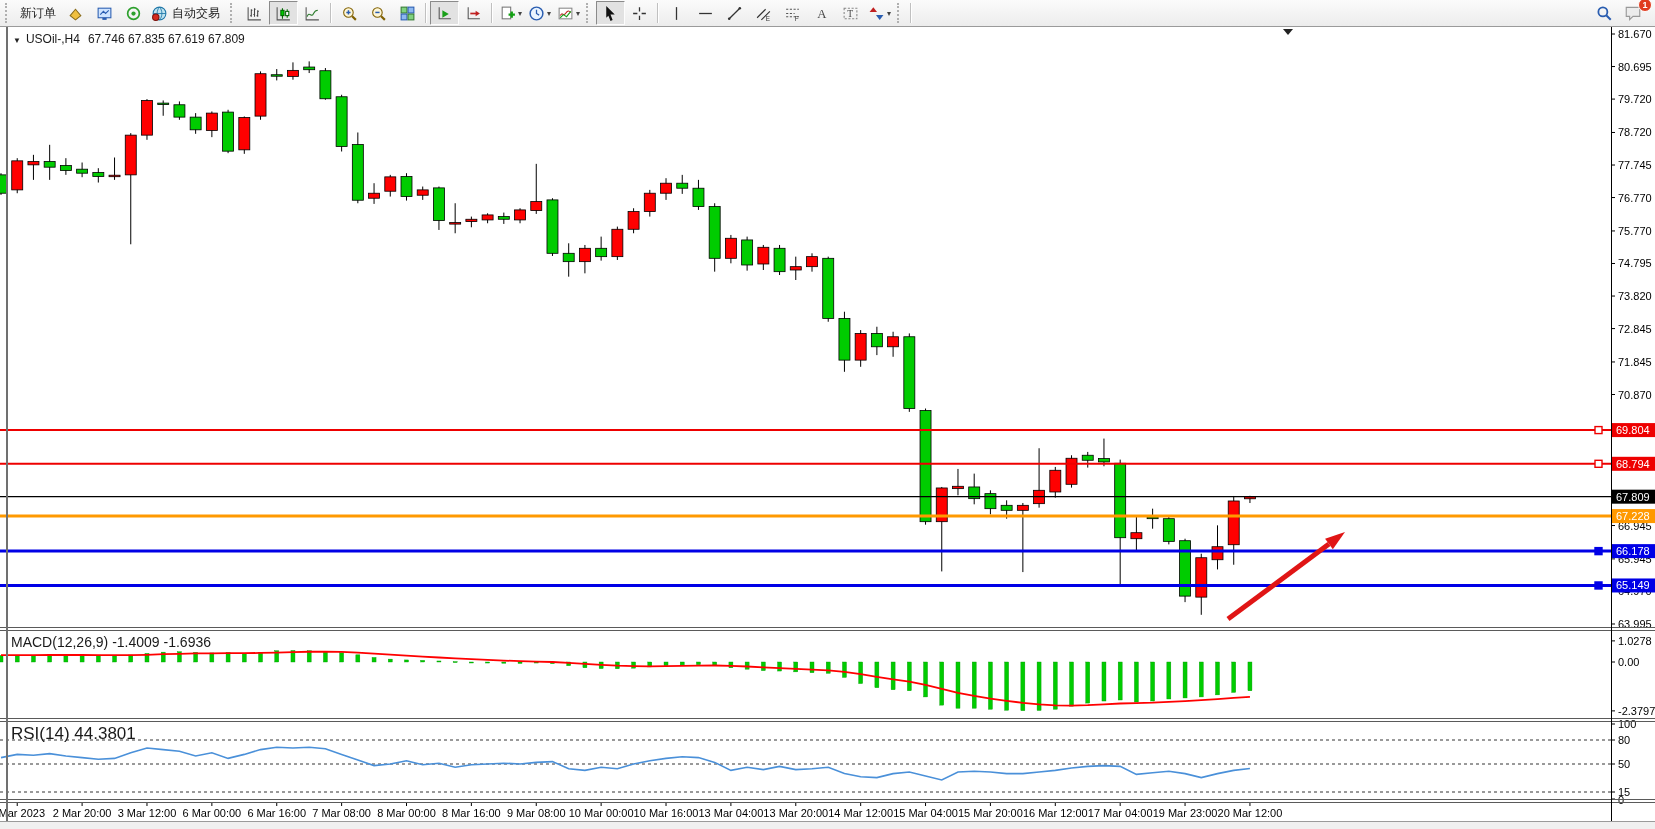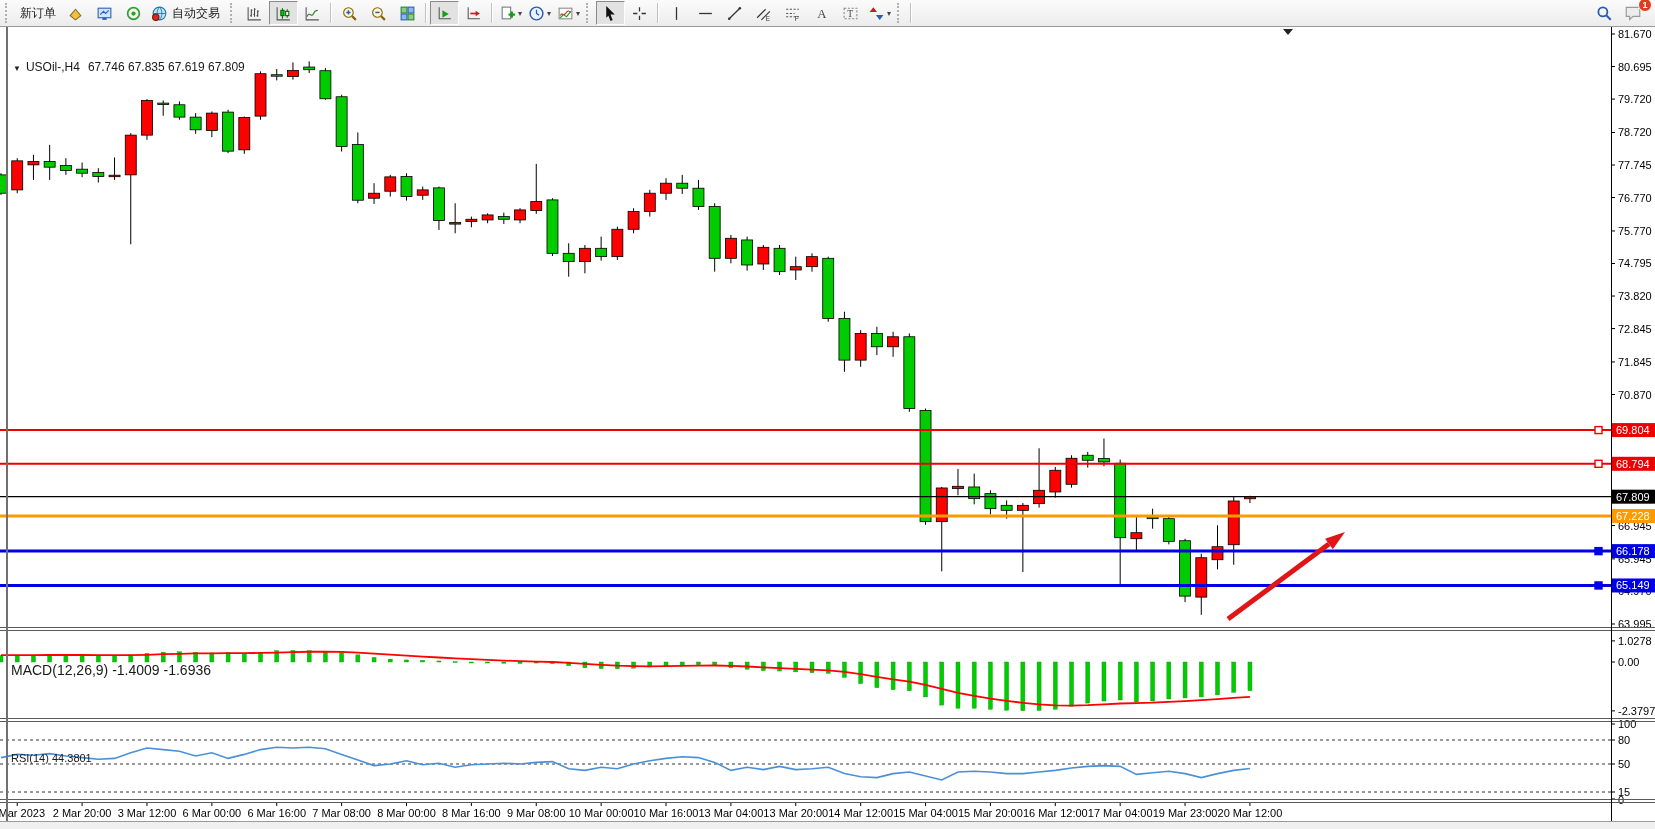--- a/index.html
+++ b/index.html
@@ -13,26 +13,26 @@
   .tbtn.pressed{background:#e2e2e2;border:1px solid #8a8a8a;border-bottom-color:#fdfdfd;border-right-color:#fdfdfd;}
   .tbtn .dd{font-size:8px;color:#444;margin-left:2px;}
   .tf{font-size:11px;color:#333;min-width:26px;height:20px;display:flex;align-items:center;justify-content:center;border:1px solid transparent;}
   .tf.pressed{background:#e7e7e7;border:1px solid #8a8a8a;border-bottom-color:#fff;border-right-color:#fff;}
   .cjk{font-size:12px;padding:0 4px;white-space:nowrap;}
   #tb-right{margin-left:auto;display:flex;align-items:center;}
   .badge{position:absolute;top:-4px;right:-6px;background:#e03c1e;color:#fff;border-radius:8px;font-size:9px;min-width:12px;height:12px;line-height:12px;text-align:center;font-weight:bold;border:1px solid #fff;}
   
   #chartwin{position:absolute;left:0;top:27px;width:1655px;height:802px;padding-left:40px;}
   #chart-svg{position:absolute;left:0;top:0;}
-  .overlay{position:absolute;color:#1a1a1a;white-space:pre;margin-top:28px;}
+  .overlay{position:absolute;color:#1a1a1a;white-space:pre;}
   #chart-title{left:13px;top:5px;font-size:12px;}
   #chart-title .tri{font-size:8px;color:#222;margin-right:5px;}
   #chart-title .ohlc{margin-left:8px;}
   #macd-label{left:11px;top:607px;font-size:14px;}
-  #rsi-label{left:11px;top:697px;font-size:11px;}
+  #rsi-label{left:11px;top:697px;font-size:17px;}
 </style>
 </head>
 <body>
 
 <div id="app">
 
   <div id="toolbar">
     <div class="grip"></div>
     <div class="tbtn cjk">新订单</div>
     <div class="tbtn">

